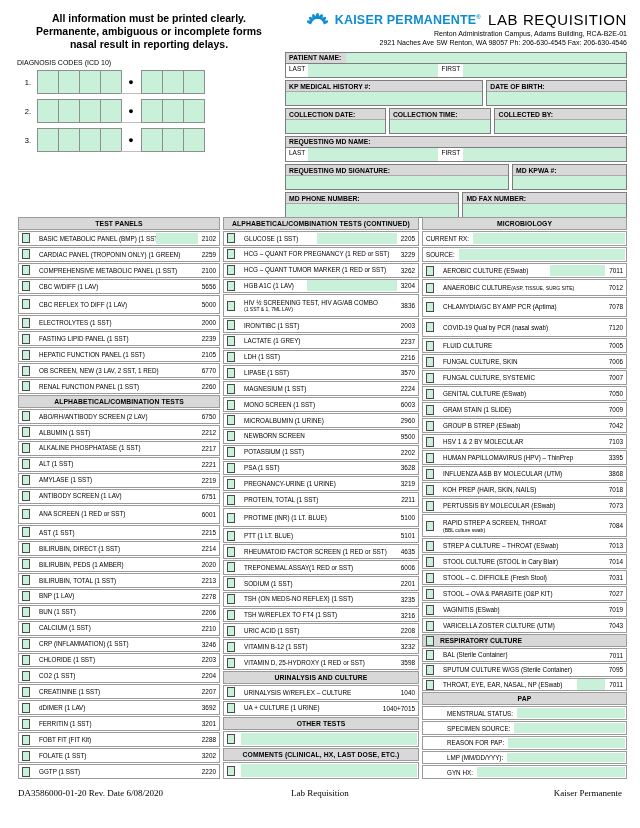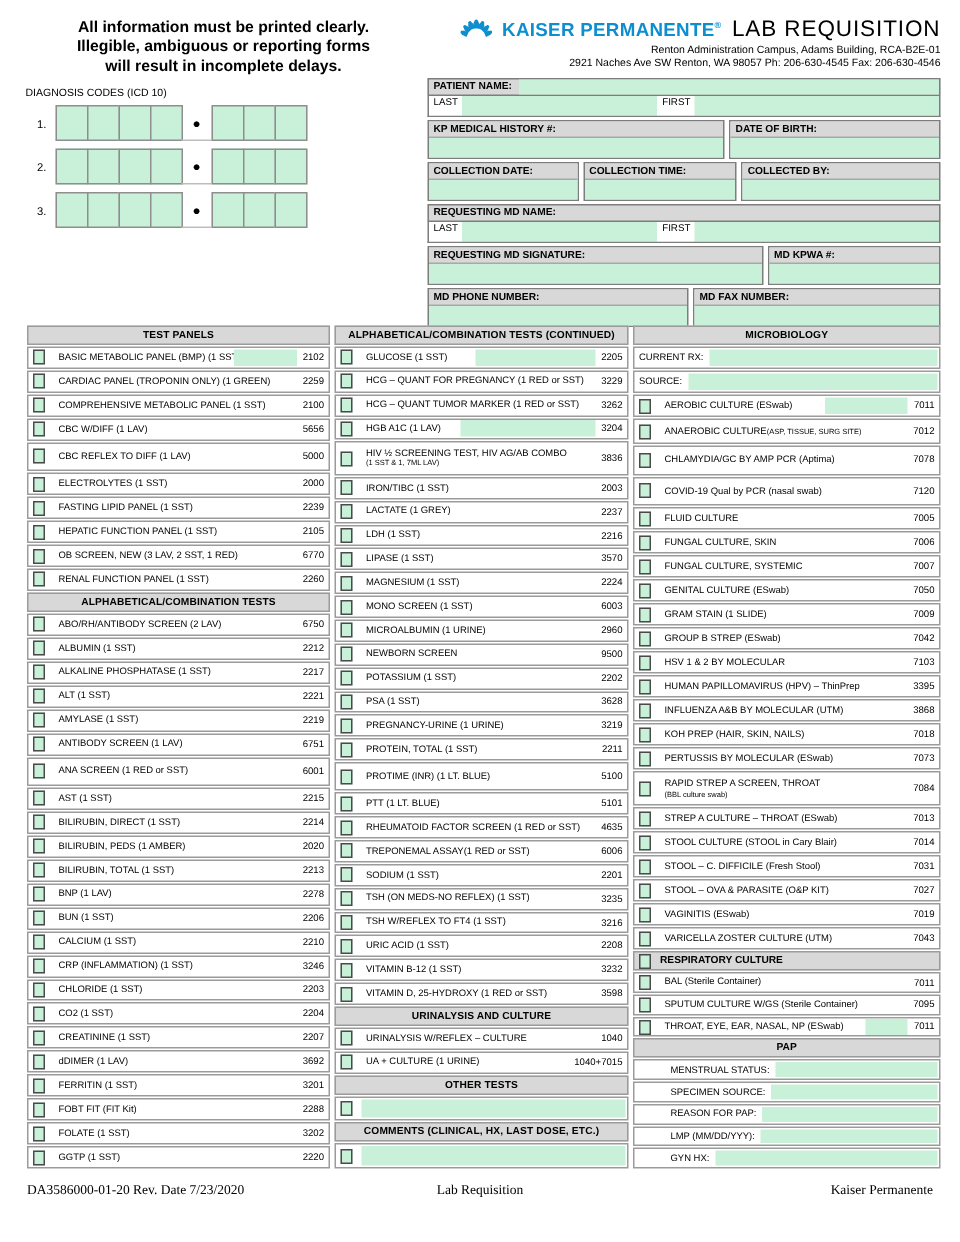--- a/index.html
+++ b/index.html
@@ -64,22 +64,22 @@
   .footer .fr{flex:1.2;text-align:right;}
 </style>
 </head>
 <body>
 
 <div class="page">
   <div class="top">
     <div class="tleft">
       <div class="instr">
         <div>All information must be printed clearly.</div>
-        <div>Illegible, ambiguous or reporting forms</div>
-        <div>will result in incomplete delays.</div>
+        <div>Permanente, ambiguous or incomplete forms</div>
+        <div>nasal result in reporting delays.</div>
       </div>
       <div class="dx-label">DIAGNOSIS CODES (ICD 10)</div>
       <div id="dx">
           <div class="dx-row">
             <span class="dx-num">1.</span>
             <span class="dx-box"></span>
             <span class="dx-box"></span>
             <span class="dx-box"></span>
             <span class="dx-box"></span>
             <span class="dx-dot">●</span>
@@ -727,17 +727,17 @@
           <span class="fin"></span>
         </div>
         <div class="r field indent" style="flex-grow: 0.9;">
           <span class="flbl">GYN HX:</span>
           <span class="fin"></span>
         </div>
       </div>
     </div>
 
   <div class="footer">
-    <span class="fl">DA3586000-01-20 Rev. Date 7/23/2020</span>
+    <span class="fl">DA3586000-01-20 Rev. Date 6/08/2020</span>
     <span class="fc">Lab Requisition</span>
     <span class="fr">Kaiser Permanente</span>
   </div>
 </div>
 
 </body></html>

